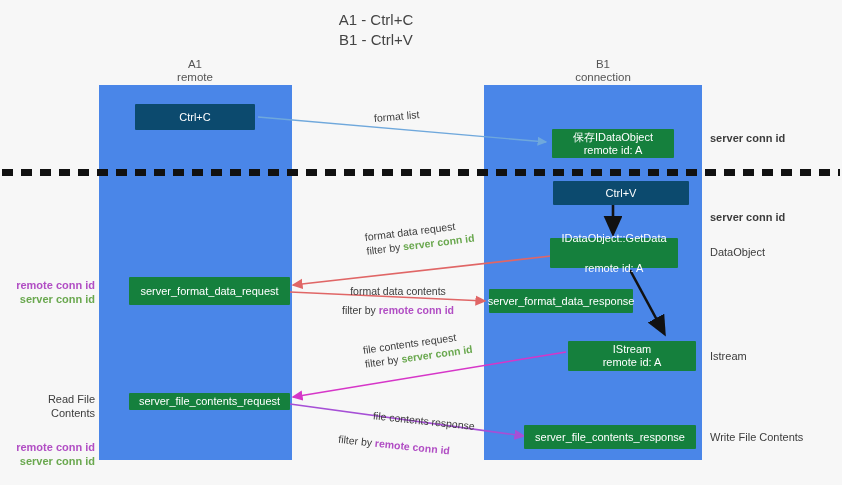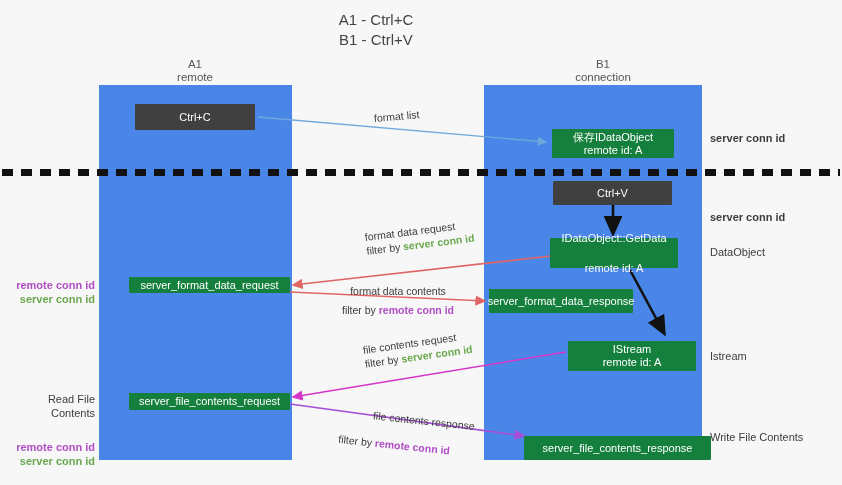--- a/index.html
+++ b/index.html
@@ -29,21 +29,21 @@
   .lane {
     position:absolute; background:#4a86e8;
   }
 
   .nodebox {
     position:absolute; display:flex; flex-direction:column;
     align-items:center; justify-content:center;
     color:#ffffff; font-size:11px; line-height:13px; text-align:center;
     border-radius:1px;
   }
-  .green { background:#404040; }
+  .green { background:#0c4a6e; }
   .orange { background:#fbb03b; background:#fbb040; }
   .orange { background:#15803d; }
 
   .sidelabel {
     position:absolute; font-size:11px; line-height:14px;
   }
   .green-t { color:#6aa84f; font-weight:bold; }
   .purple-t { color:#b14ec4; font-weight:bold; }
   .dark-t { color:#3c3c3c; }
 
@@ -126,47 +126,47 @@
 
   <div class="nodebox green" style="left:135px; top:104px; width:120px; height:26px;">
     <span>Ctrl+C</span>
   </div>
 
   <div class="nodebox orange" style="left:552px; top:129px; width:122px; height:29px;">
     <span>保存IDataObject</span>
     <span>remote id: A</span>
   </div>
 
-  <div class="nodebox green" style="left:553px; top:181px; width:119px; height:24px;">
+  <div class="nodebox green" style="left:553px; top:181px; width:136px; height:24px;">
     <span>Ctrl+V</span>
   </div>
 
   <div class="nodebox orange" style="left:550px; top:238px; width:128px; height:30px;gap:17px;">
     <span>IDataObject::GetData</span>
     <span>remote id: A</span>
   </div>
 
-  <div class="nodebox orange" style="left:129px; top:277px; width:161px; height:16px;">
+  <div class="nodebox orange" style="left:129px; top:277px; width:161px; height:28px;">
     <span>server_format_data_request</span>
   </div>
 
   <div class="nodebox orange" style="left:489px; top:289px; width:144px; height:24px;">
     <span>server_format_data_response</span>
   </div>
 
   <div class="nodebox orange" style="left:568px; top:341px; width:128px; height:30px;">
     <span>IStream</span>
     <span>remote id: A</span>
   </div>
 
   <div class="nodebox orange" style="left:129px; top:393px; width:161px; height:17px;">
     <span>server_file_contents_request</span>
   </div>
 
-  <div class="nodebox orange" style="left:524px; top:436px; width:187px; height:24px;">
+  <div class="nodebox orange" style="left:524px; top:425px; width:172px; height:24px;">
     <span>server_file_contents_response</span>
   </div>
 
   <div class="edge-label" style="left:374px; top:111px; transform:rotate(-5deg); transform-origin:left center;">
     <span>format list</span>
   </div>
 
   <div class="edge-label" style="left:364px; top:230px; transform:rotate(-7deg); transform-origin:left top;">
     <div>format data request</div>
     <div><span>filter by </span><span class="hl-green">server conn id</span></div>

